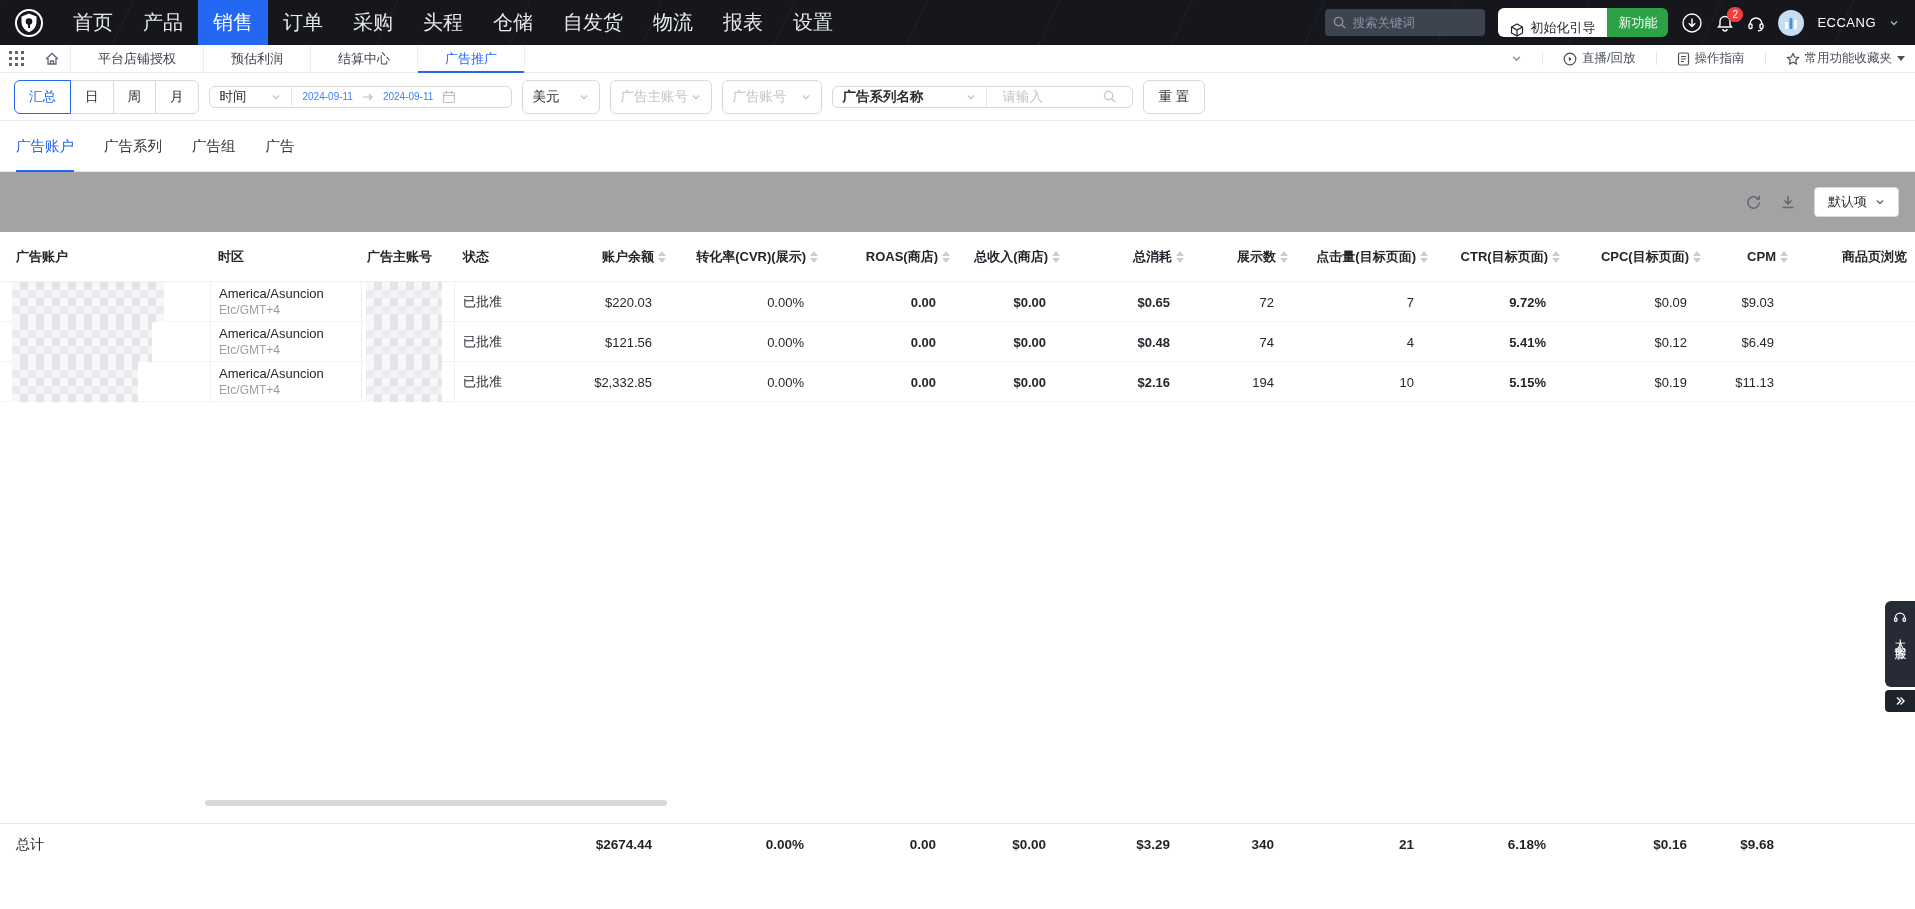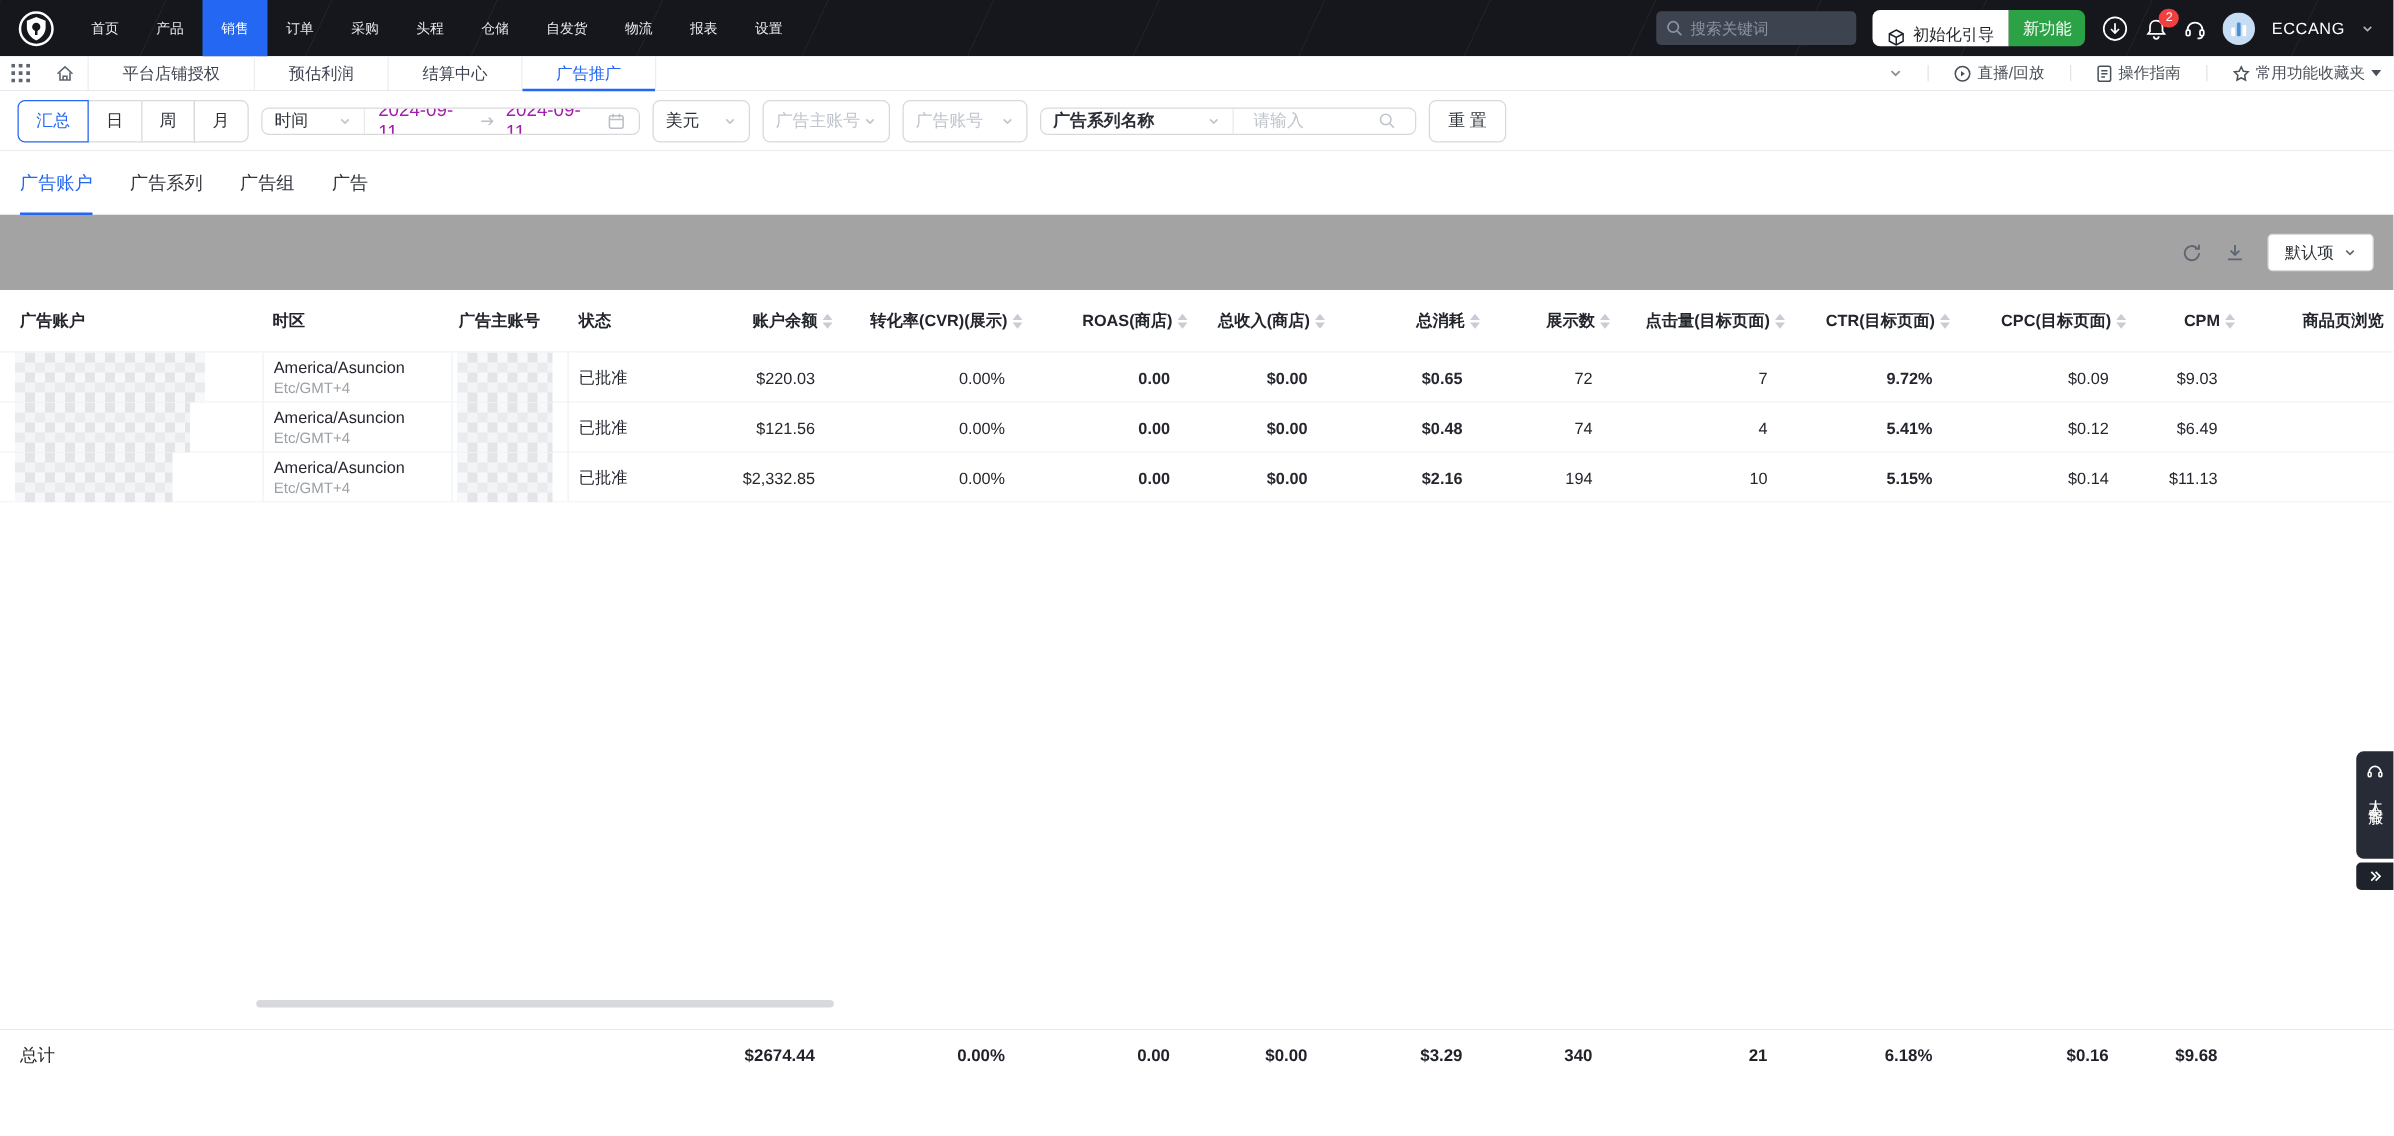--- a/index.html
+++ b/index.html
@@ -5,21 +5,21 @@
   *{box-sizing:border-box;margin:0;padding:0}
   html,body{background:#fff}
   body{font-family:"Liberation Sans","DejaVu Sans",sans-serif;color:#25272e}
   .screen{position:relative;width:1915px;height:909px;background:#fff;overflow:hidden}
 
   
   .topnav{height:45px;background:#15171d;display:flex;align-items:center;color:#fff;
     background-image:repeating-linear-gradient(115deg,rgba(255,255,255,.04) 0 1px,transparent 1px 120px)}
   .logo{width:58px;display:flex;justify-content:center;align-items:center;cursor:pointer}
   .mainmenu{display:flex;height:100%}
-  .mi{display:flex;align-items:center;padding:0 15px;font-size:11px;color:#e8eaee;cursor:pointer;white-space:nowrap}
+  .mi{display:flex;align-items:center;padding:0 15px;font-size:20px;color:#e8eaee;cursor:pointer;white-space:nowrap}
   .mi.active{background:#2467f2;color:#fff}
   .nav-right{margin-left:auto;display:flex;align-items:center;gap:13px;padding-right:16px}
   .nav-search{width:160px;height:27px;background:#3d434f;border-radius:4px;display:flex;align-items:center;gap:6px;padding:0 8px}
   .nav-search input{background:transparent;border:none;outline:none;color:#dfe3ea;font-size:12.5px;width:120px}
   .nav-search input::placeholder{color:#8a93a3}
   .pill{display:flex;align-items:center}
   .pill-white{display:flex;align-items:flex-end;gap:6px;height:29px;padding:0 12px;background:#fff;color:#1f2329;
     border:none;border-radius:6px 0 0 6px;font-size:13px;cursor:pointer;font-family:inherit}
   .pill-green{height:29px;padding:0 11px;background:#2ba245;color:#fff;border:none;border-radius:0 6px 6px 0;font-size:13px;cursor:pointer;font-family:inherit}
   .icon-btn{display:flex;align-items:center;position:relative;cursor:pointer}
@@ -45,21 +45,21 @@
   
   .filterbar{height:48px;display:flex;align-items:center;padding:0 14px;gap:10px;border-bottom:1px solid #ebedf0;background:#fff}
   .seggroup{display:flex}
   .seg{height:34px;padding:0 14px;border:1px solid #d9d9d9;background:#fff;display:flex;align-items:center;
     font-size:13.5px;color:#2b2f36;margin-left:-1px;cursor:pointer;position:relative;font-family:Liberation Sans, sans-serif}
   .seg:first-child{border-radius:6px 0 0 6px;margin-left:0}
   .seg:last-child{border-radius:0 6px 6px 0}
   .seg.active{border-color:#2467f2;color:#2467f2;z-index:1}
   .compound{display:flex;height:22px;border:1px solid #d9d9d9;border-radius:6px;overflow:hidden;background:#fff}
   .cp-sel{display:flex;align-items:center;justify-content:space-between;padding:0 10px;border-right:1px solid #e7e9ec;cursor:pointer}
-  .cp-dates{display:flex;align-items:center;gap:9px;padding:0 11px;font-size:15px;color:#a21caf;cursor:pointer}
+  .cp-dates{display:flex;align-items:center;gap:9px;padding:0 11px;font-size:10px;color:#3b82f6;cursor:pointer}
   .sel{height:34px;border:1px solid #d9d9d9;border-radius:6px;background:#fff;display:flex;align-items:center;
     justify-content:space-between;padding:0 10px;font-size:13.5px;color:#2b2f36;cursor:pointer}
   .sel .ph{color:#c0c4cc}
   .muted{color:#c0c4cc}
   .cp-input{display:flex;align-items:center;justify-content:center;padding:0 10px;cursor:text}
   .cp-input input{border:none;outline:none;font-size:13.5px;width:100px;font-family:inherit}
   .cp-input input::placeholder{color:#c0c4cc}
   .btn-reset{height:34px;padding:0 15px;border:1px solid #d9d9d9;border-radius:6px;background:#fff;font-size:13.5px;
     color:#2b2f36;cursor:pointer;font-family:inherit}
   .w-time{width:82px}.w-dates{width:219px}.w-cur{width:78px}.w-adv{width:102px}.w-acc{width:100px}.w-camp{width:154px}.w-kw{width:145px}
@@ -529,21 +529,21 @@
         </div>
       <div class="td pl8">已批准</div>
       <div class="td right">$2,332.85</div>
       <div class="td right">0.00%</div>
       <div class="td right bold">0.00</div>
       <div class="td right bold">$0.00</div>
       <div class="td right bold">$2.16</div>
       <div class="td right">194</div>
       <div class="td right">10</div>
       <div class="td right bold">5.15%</div>
-      <div class="td right">$0.14</div>
+      <div class="td right">$0.19</div>
       <div class="td right">$11.13</div>
       <div class="td"></div>
     </div>
 
     <div class="tspacer">
       <div class="hthumb"></div>
     </div>
 
     <div class="ttotal">
       <div class="td tlabel">总计</div>

